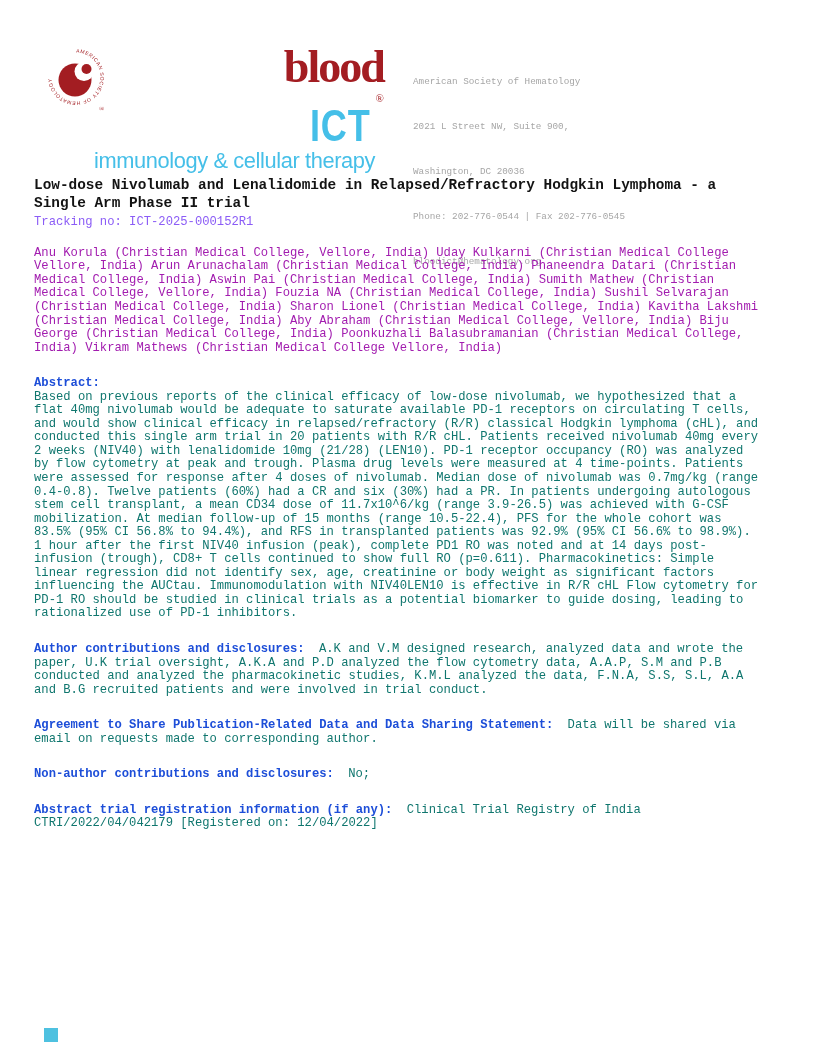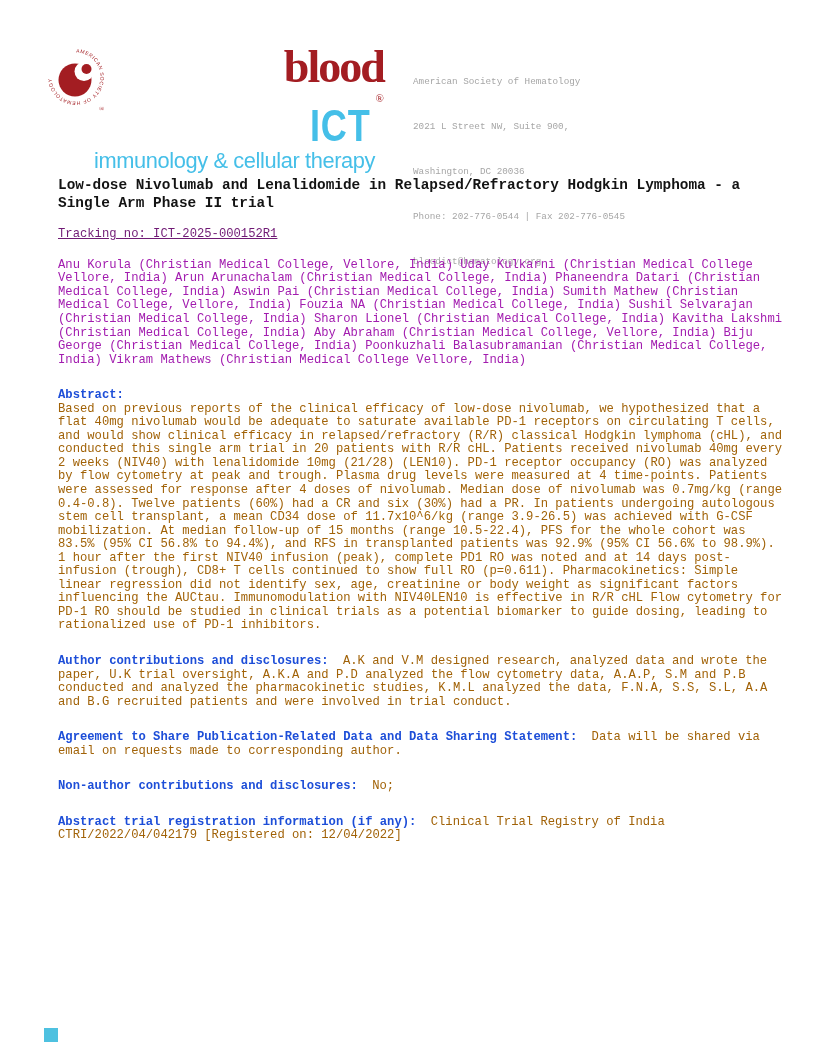--- a/index.html
+++ b/index.html
@@ -27,32 +27,32 @@
     font-family:"Liberation Sans","DejaVu Sans",sans-serif; font-weight:400;
     font-size:22.5px; color:#45bfe8; letter-spacing:-0.4px; margin-top:0px;
     transform:scaleX(0.97); transform-origin:left top;
   }
   .address {
     position:absolute; left:413px; top:44px; color:#a6a6a6;
     font-size:9.3px; line-height:15px; white-space:pre;
   }
 
   
-  .content { position:absolute; left:58px; top:177px; width:726px; }
+  .content { position:absolute; left:34px; top:177px; width:726px; }
   .doc-title {
     font-weight:700; color:#131313; font-size:14.4px; line-height:17.6px;
     margin:0;
   }
-  .tracking { color:#701a75; font-size:12.2px; line-height:13.6px; margin:16px 0 0 0;text-decoration:underline; }
+  .tracking { color:#8b5cf6; font-size:12.2px; line-height:13.6px; margin:4px 0 0 0; }
   .authors  { color:#a21caf; font-size:12.2px; line-height:13.55px; margin:17px 0 0 0; }
 
   .section { font-size:12.2px; line-height:13.55px; margin:22px 0 0 0; color:#5e5e5e; }
   .section .label { font-weight:700; color:#1d4ed8; margin-right:7px; }
   .section .label.block { display:block; margin-right:0; }
-  .section .value { color:#a16207;margin-top:36px; }
+  .section .value { color:#0f766e;margin-top:36px; }
 
   
   .corner-marker {
     position:absolute; left:44px; top:1028px; width:14px; height:14px;
     background:#4ec1e0;
   }
 </style>
 </head>
 <body>
 

